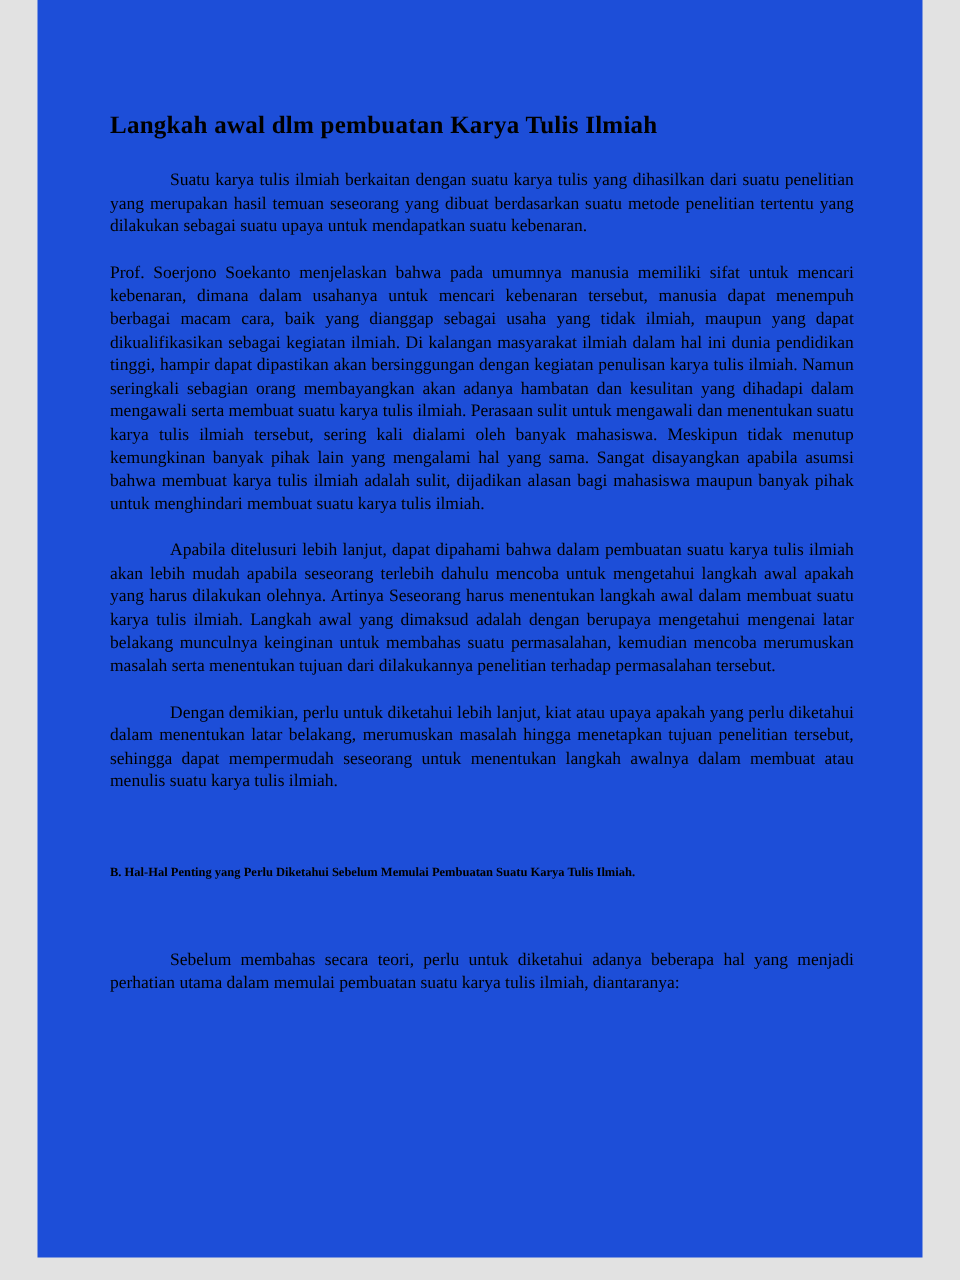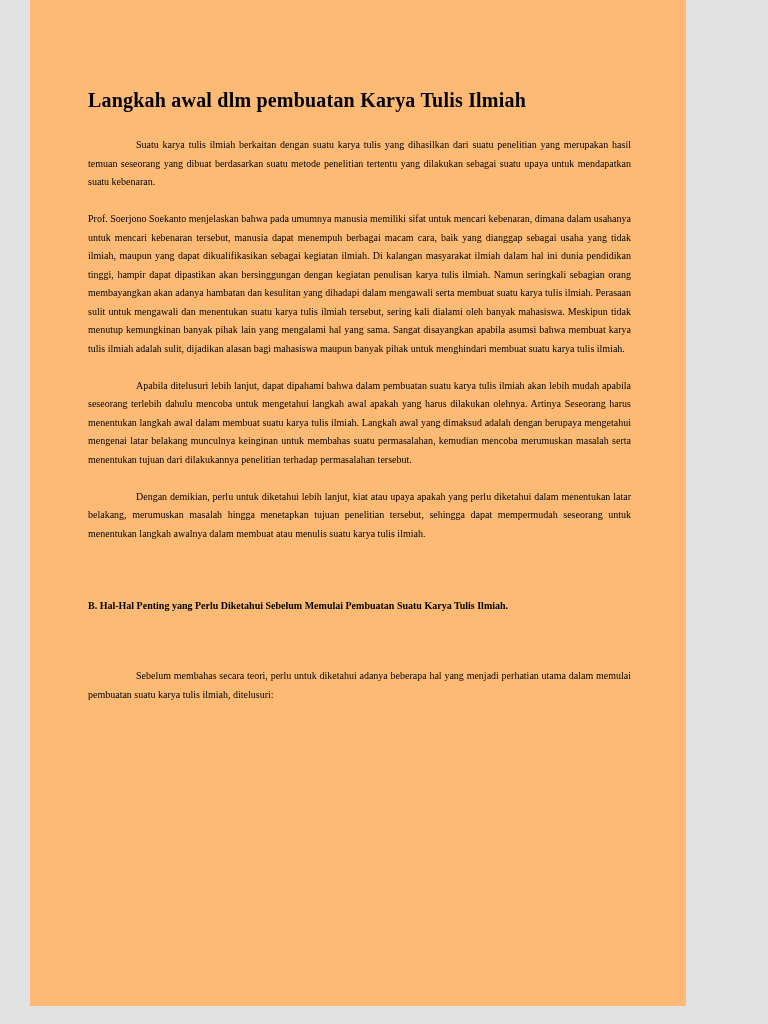--- a/index.html
+++ b/index.html
@@ -14,44 +14,44 @@
   .viewer {
     position: relative;
     width: 768px;
     height: 1024px;
     background: #e2e2e2;
   }
   .page {
     position: absolute;
     top: 0;
     left: 30px;
-    width: 656px;
+    width: 708px;
     height: 1006px;
-    background: #fdba74;
+    background: #1d4ed8;
     box-sizing: border-box;
     padding: 88px 55px 60px 58px;
     color: #000000;
   }
   .doc-title {
     font-size: 20px;
     font-weight: bold;
     margin: 0 0 24px 0;
     line-height: 1.2;
     letter-spacing: 0.2px;
   }
   .heading-a {
     font-size: 14px;
     margin: 0 0 16px 0;
     line-height: 18.5px;
   }
   .heading-a .lbl {
     font-weight: bold;
   }
   .para {
-    font-size: 10px;
+    font-size: 14px;
     line-height: 18.5px;
     text-align: justify;
     margin: 0 0 18.5px 0;
   }
   .para.indent {
     text-indent: 48px;
   }
   .heading-b {
     font-size: 10px;
     font-weight: bold;
@@ -76,16 +76,16 @@
     <p class="para indent">Suatu karya tulis ilmiah berkaitan dengan suatu karya tulis yang dihasilkan dari suatu penelitian yang merupakan hasil temuan seseorang yang dibuat berdasarkan suatu metode penelitian tertentu yang dilakukan sebagai suatu upaya untuk mendapatkan suatu kebenaran.</p>
 
     <p class="para">Prof. Soerjono Soekanto menjelaskan bahwa pada umumnya manusia memiliki sifat untuk mencari kebenaran, dimana dalam usahanya untuk mencari kebenaran tersebut, manusia dapat menempuh berbagai macam cara, baik yang dianggap sebagai usaha yang tidak ilmiah, maupun yang dapat dikualifikasikan sebagai kegiatan ilmiah. Di kalangan masyarakat ilmiah dalam hal ini dunia pendidikan tinggi, hampir dapat dipastikan akan bersinggungan dengan kegiatan penulisan karya tulis ilmiah. Namun seringkali sebagian orang membayangkan akan adanya hambatan dan kesulitan yang dihadapi dalam mengawali serta membuat suatu karya tulis ilmiah. Perasaan sulit untuk mengawali dan menentukan suatu karya tulis ilmiah tersebut, sering kali dialami oleh banyak mahasiswa. Meskipun tidak menutup kemungkinan banyak pihak lain yang mengalami hal yang sama. Sangat disayangkan apabila asumsi bahwa membuat karya tulis ilmiah adalah sulit, dijadikan alasan bagi mahasiswa maupun banyak pihak untuk menghindari membuat suatu karya tulis ilmiah.</p>
 
     <p class="para indent">Apabila ditelusuri lebih lanjut, dapat dipahami bahwa dalam pembuatan suatu karya tulis ilmiah akan lebih mudah apabila seseorang terlebih dahulu mencoba untuk mengetahui langkah awal apakah yang harus dilakukan olehnya. Artinya Seseorang harus menentukan langkah awal dalam membuat suatu karya tulis ilmiah. Langkah awal yang dimaksud adalah dengan berupaya mengetahui mengenai latar belakang munculnya keinginan untuk membahas suatu permasalahan, kemudian mencoba merumuskan masalah serta menentukan tujuan dari dilakukannya penelitian terhadap permasalahan tersebut.</p>
 
     <p class="para indent">Dengan demikian, perlu untuk diketahui lebih lanjut, kiat atau upaya apakah yang perlu diketahui dalam menentukan latar belakang, merumuskan masalah hingga menetapkan tujuan penelitian tersebut, sehingga dapat mempermudah seseorang untuk menentukan langkah awalnya dalam membuat atau menulis suatu karya tulis ilmiah.</p>
 
     <p class="heading-b">B. Hal-Hal Penting yang Perlu Diketahui Sebelum Memulai Pembuatan Suatu Karya Tulis Ilmiah.</p>
 
-    <p class="para indent after-b">Sebelum membahas secara teori, perlu untuk diketahui adanya beberapa hal yang menjadi perhatian utama dalam memulai pembuatan suatu karya tulis ilmiah, ditelusuri:</p>
+    <p class="para indent after-b">Sebelum membahas secara teori, perlu untuk diketahui adanya beberapa hal yang menjadi perhatian utama dalam memulai pembuatan suatu karya tulis ilmiah, diantaranya:</p>
 
   </div>
 </div>
 
 </body></html>

